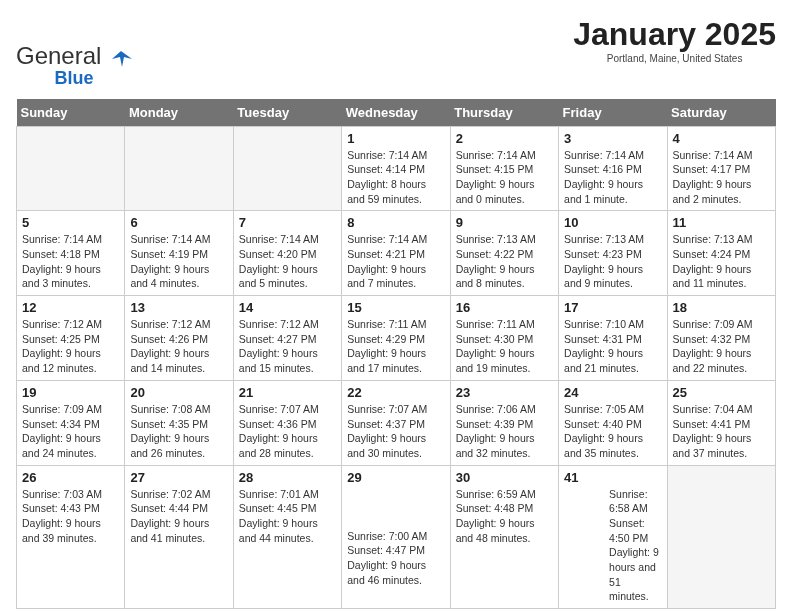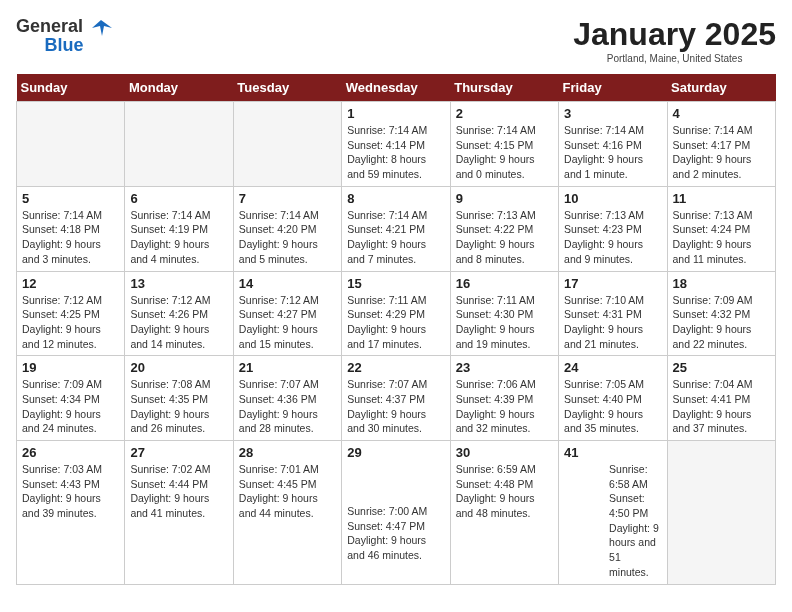--- a/index.html
+++ b/index.html
@@ -32,21 +32,21 @@
       font-size: 10px;
       font-weight: normal;
       color: #444;
     }
     .calendar {
       width: 100%;
       border-collapse: collapse;
       font-size: 11px;
     }
     .calendar thead tr th {
-      background: #7f1d1d;
+      background: #737373;
       color: #fff;
       padding: 6px 4px;
       text-align: left;
       font-size: 13px;
       font-weight: bold;
     }
     .calendar tbody tr td {
       border: 1px solid #ccc;
       vertical-align: top;
       padding: 4px 5px;
@@ -70,21 +70,21 @@
       line-height: 1.4;
     }
   </style>
 </head>
 <body>
 
 <div class="header">
   <div class="logo">
     <div>
       <div style="display:flex;align-items:center;">
-        <div style="font-size:18px;font-weight:bold;line-height:1.15;">
+        <div style="font-size:24px;font-weight:normal;line-height:1.15;margin-top:26px;">
           <span style="color:#333;">General</span>
           <svg style="display:inline-block;vertical-align:middle;margin-left:2px;" width="22" height="18" viewBox="0 0 22 18">
             <polygon points="11,2 22,10 14,8 12,18 10,8 2,10" fill="#1a6bbf"></polygon>
           </svg>
         </div>
         <div></div>
       </div>
       <div style="font-size:18px;font-weight:bold;color:#1a6bbf;margin-top:-2px;text-align:center;">Blue</div>
     </div>
   </div>

